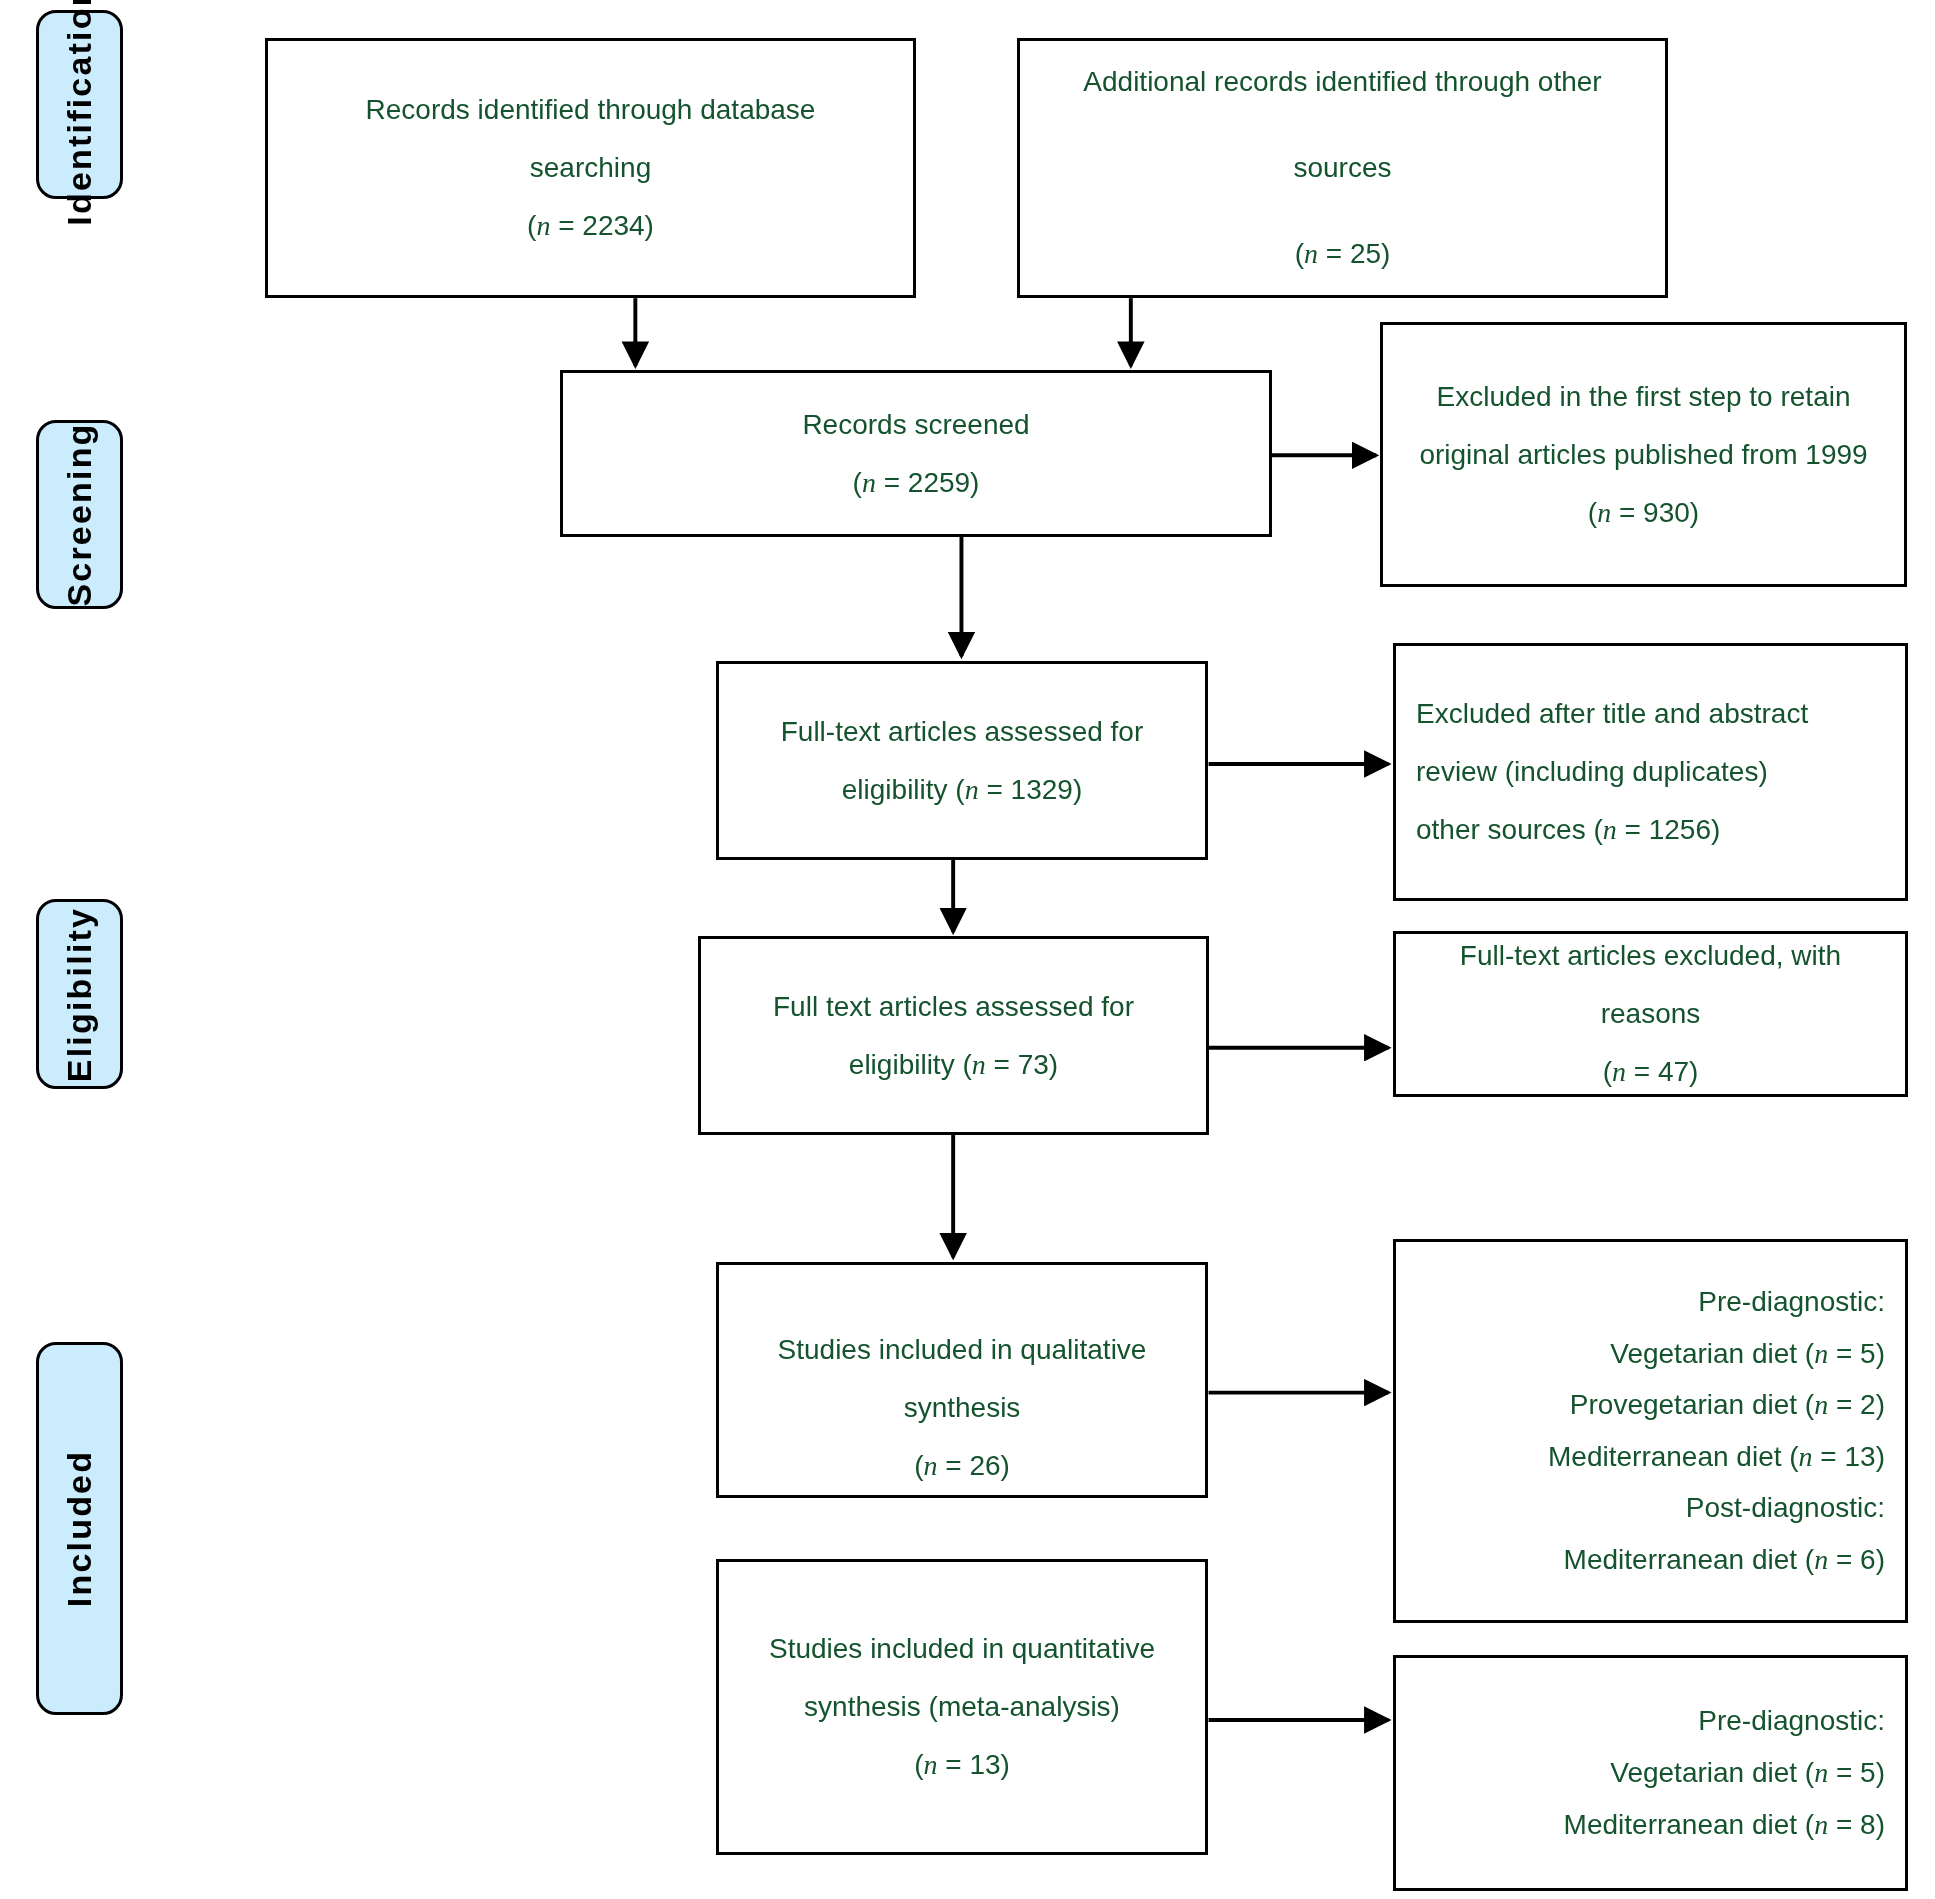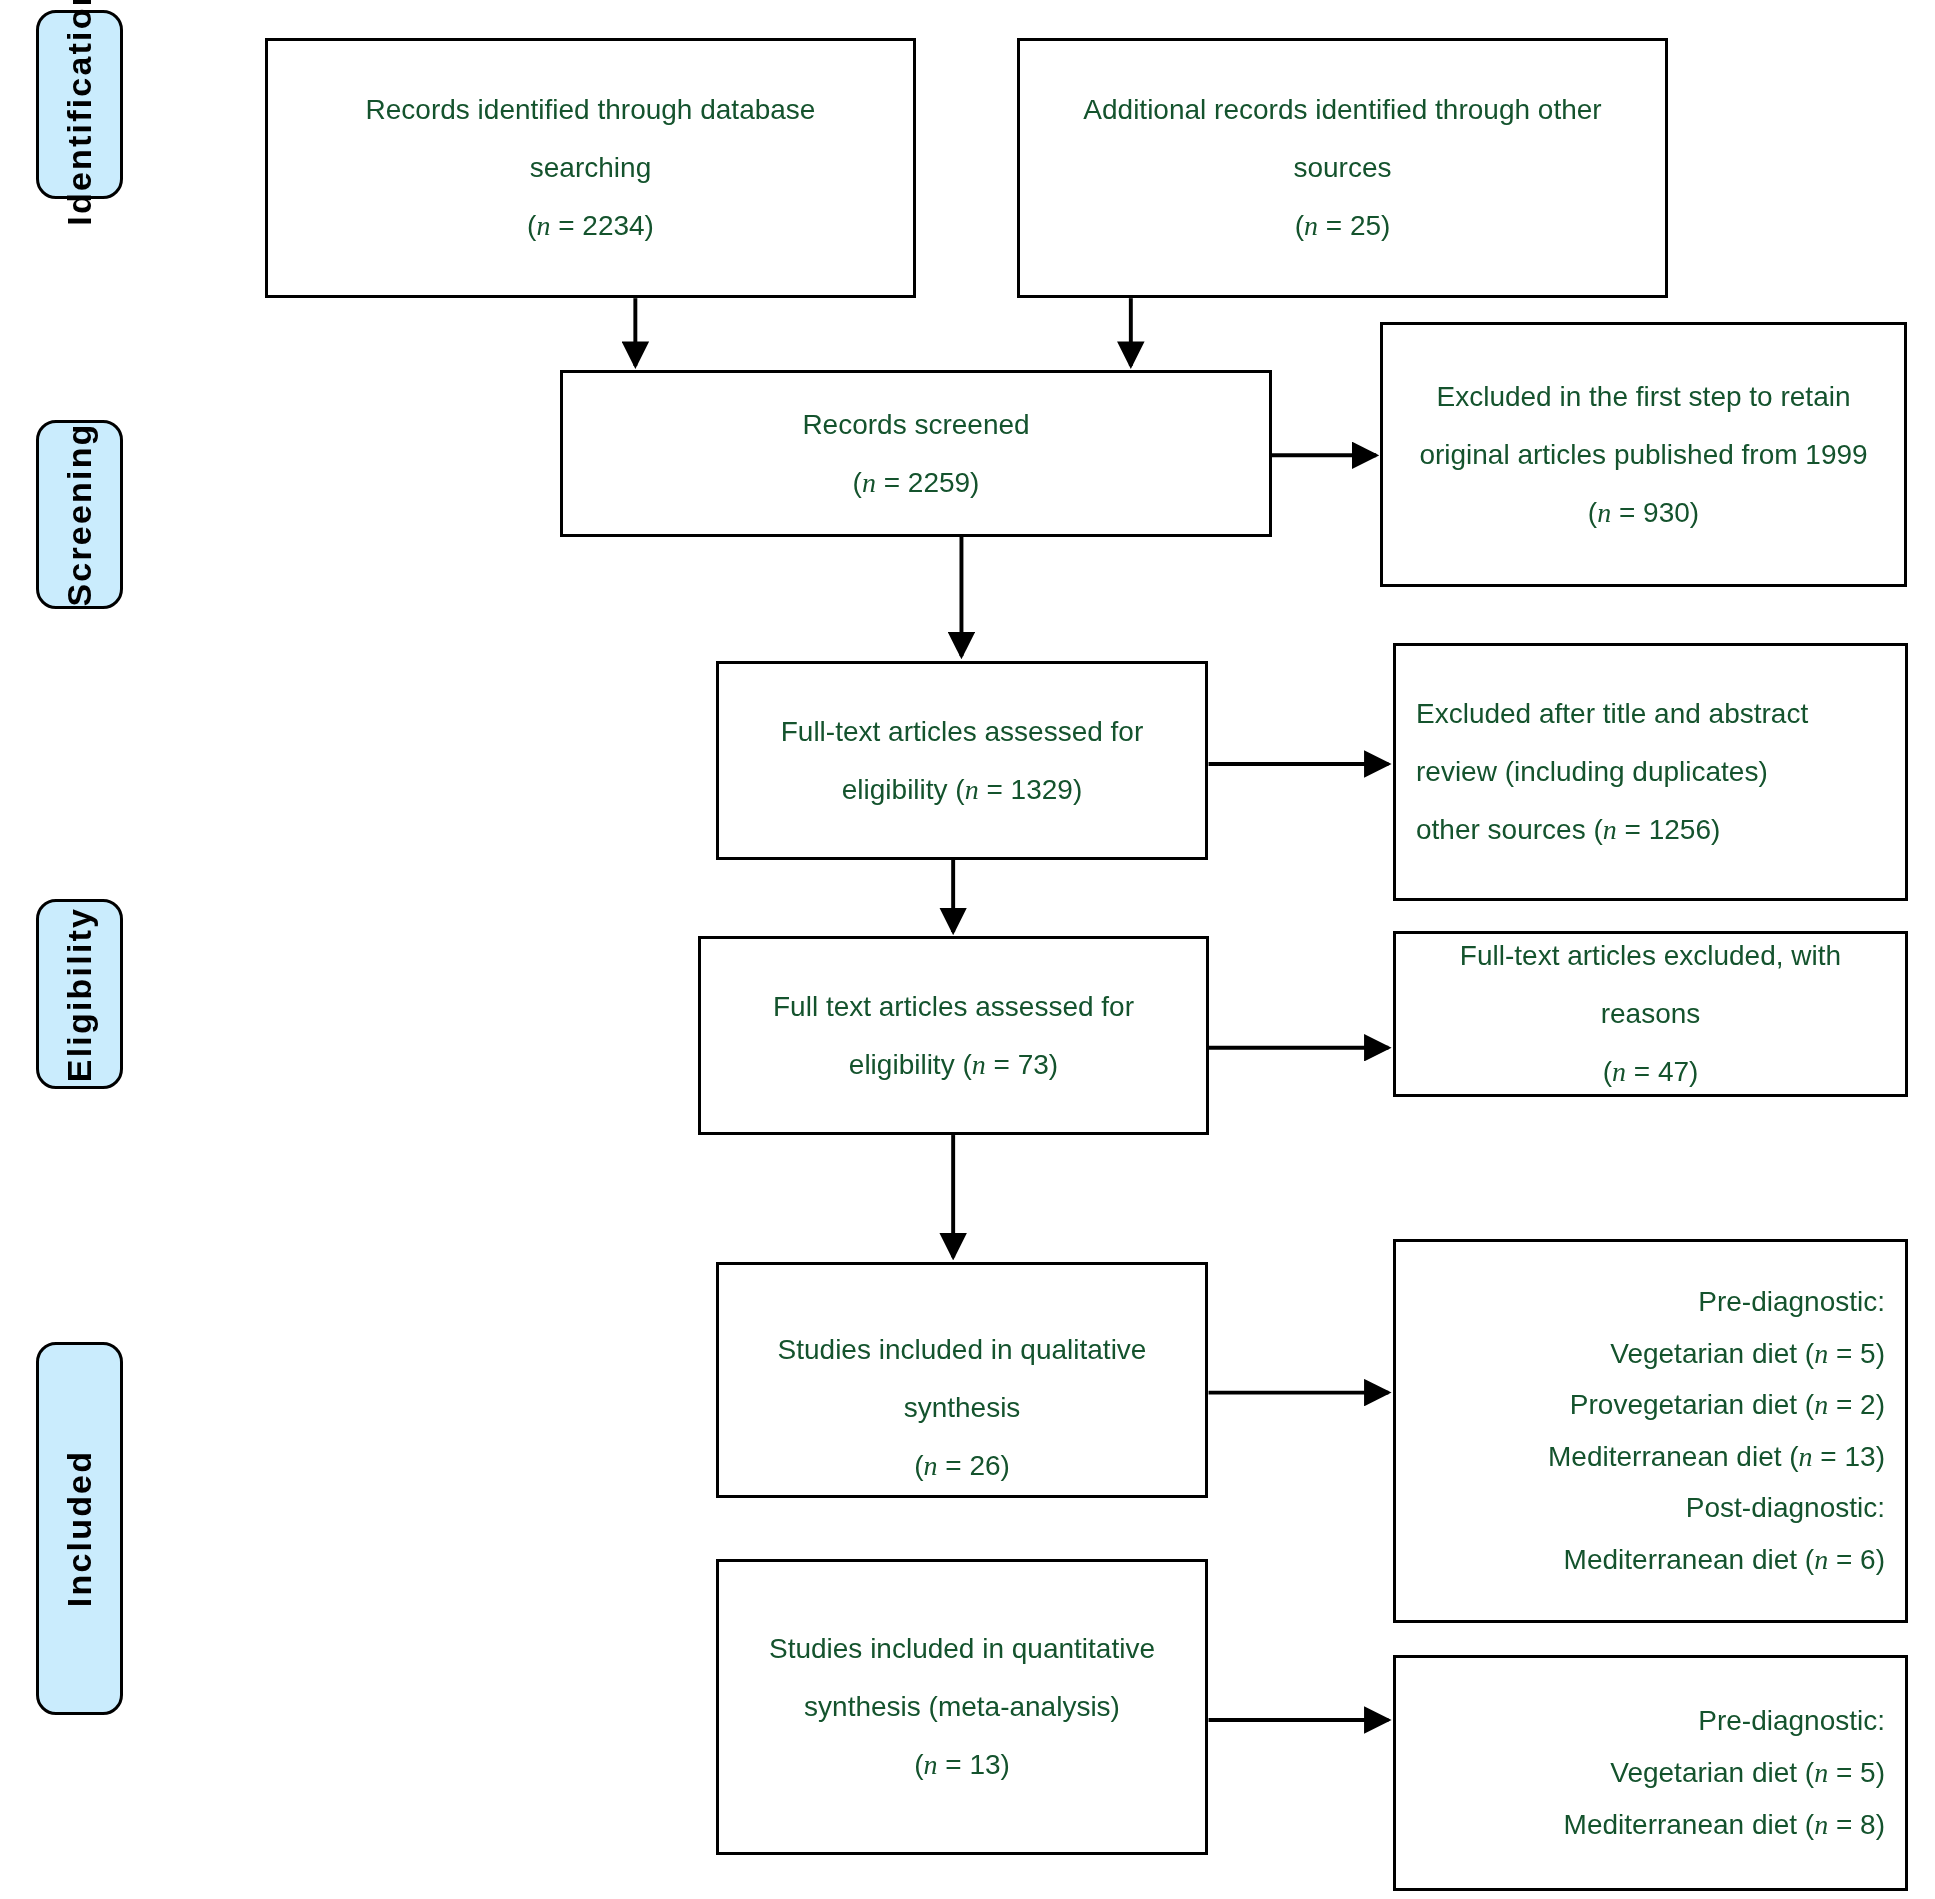--- a/index.html
+++ b/index.html
@@ -95,21 +95,21 @@
   <div class="stage-pill" style="left:36px; top:1342px; width:87px; height:373px;">
     <span class="stage-text">Included</span>
   </div>
 
   <div class="flow-box" style="left:265px; top:38px; width:651px; height:260px;">
     <div class="line">Records identified through database</div>
     <div class="line">searching</div>
     <div class="line"><span>(</span><em class="nvar">n</em><span> = </span><span>2234</span><span>)</span></div>
   </div>
 
-  <div class="flow-box" style="left:1017px; top:38px; width:651px; height:260px;">
+  <div class="flow-box" style="left:1017px; top:38px; width:651px; height:260px;gap:28px;">
     <div class="line">Additional records identified through other</div>
     <div class="line">sources</div>
     <div class="line"><span>(</span><em class="nvar">n</em><span> = </span><span>25</span><span>)</span></div>
   </div>
 
   <div class="flow-box" style="left:560px; top:370px; width:712px; height:167px;">
     <div class="line">Records screened</div>
     <div class="line"><span>(</span><em class="nvar">n</em><span> = </span><span>2259</span><span>)</span></div>
   </div>
 

